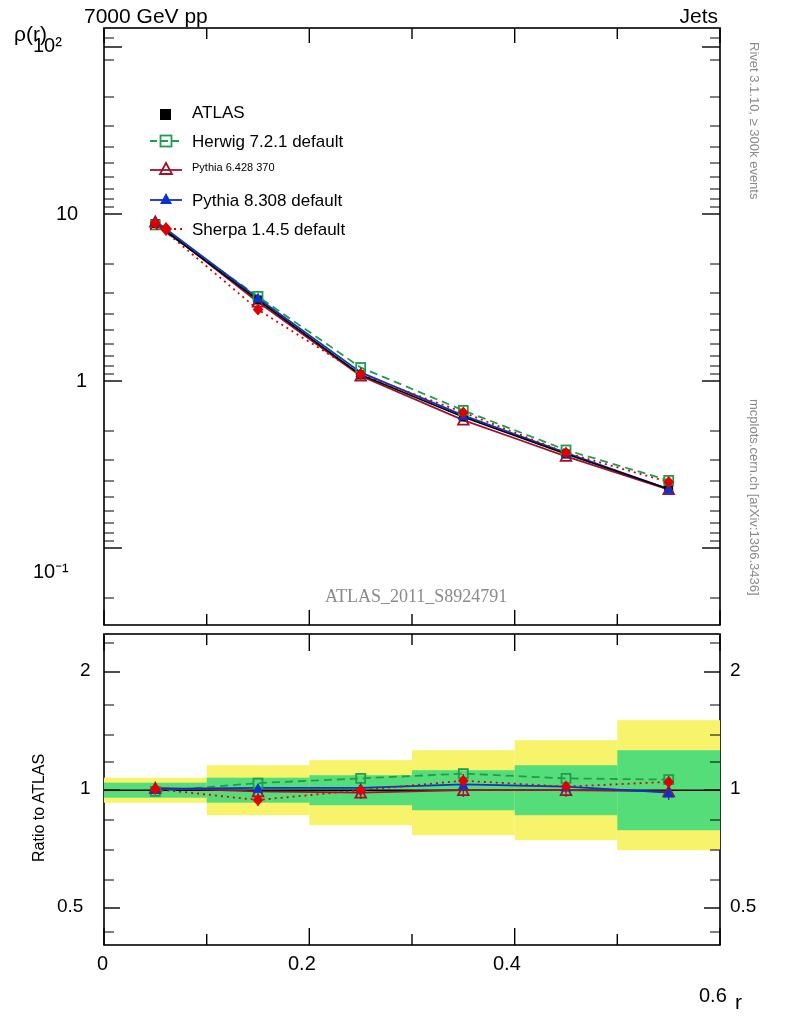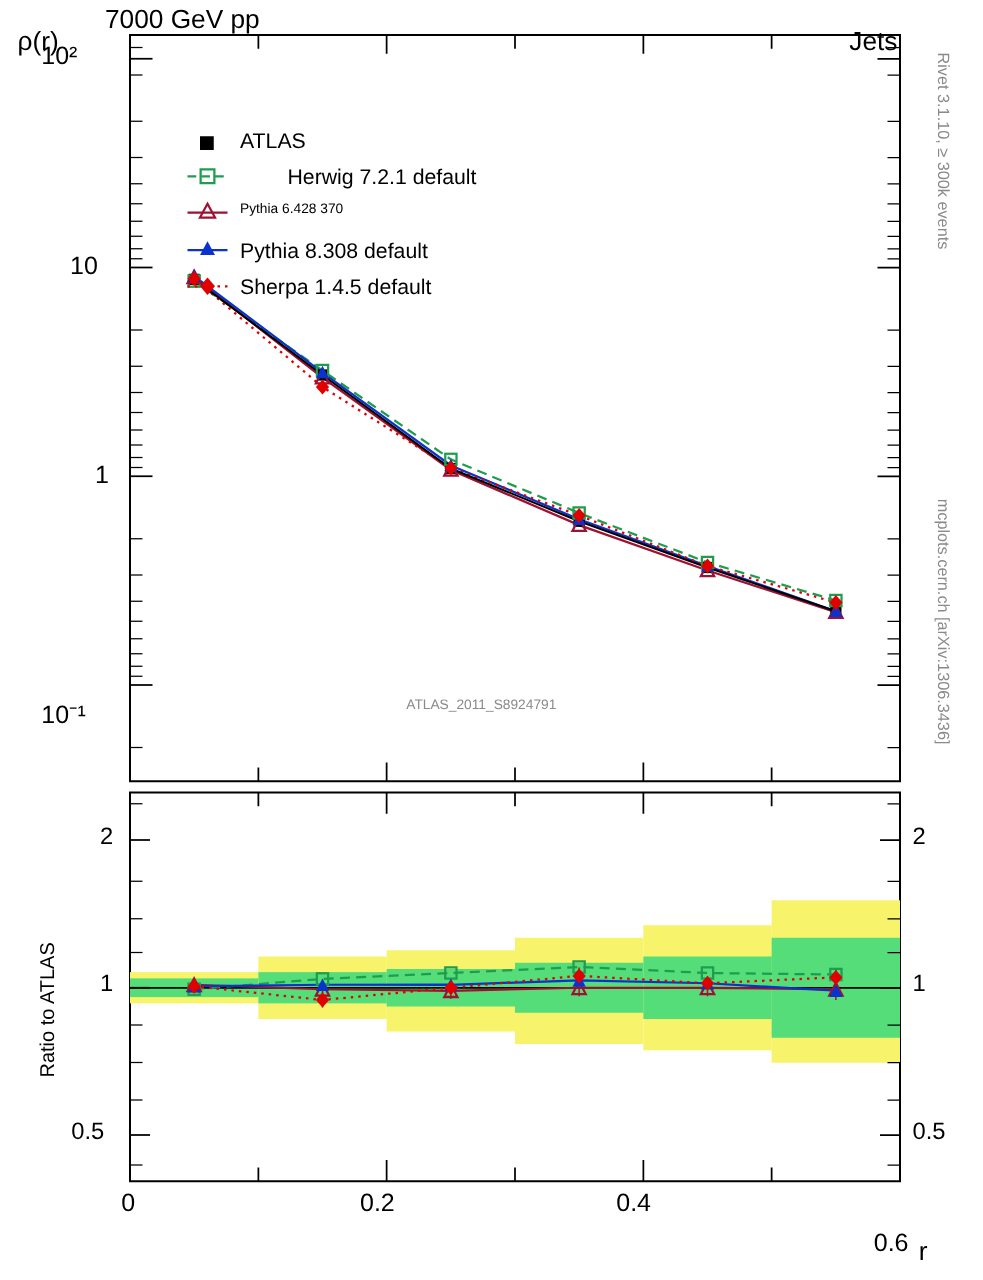--- a/index.html
+++ b/index.html
@@ -11,21 +11,21 @@
   .gray{color:#8a8a8a;}
   svg{display:block;}
   .nosel{user-select:none;}
 </style>
 </head>
 <body>
 
 <div id="root">
 
   <div class="abs txt nosel" style="left:84px;top:4px;font-size:21px;">7000 GeV pp</div>
-  <div class="abs txt nosel" style="right:68px;top:4px;font-size:21px;margin-top:18px;">Jets</div>
+  <div class="abs txt nosel" style="right:68px;top:4px;font-size:21px;">Jets</div>
 
   <div class="abs txt gray vert nosel" style="left:762px;top:42px;font-size:13px;transform:rotate(90deg);">Rivet 3.1.10, ≥ 300k events</div>
   <div class="abs txt gray vert nosel" style="left:762px;top:399px;font-size:13px;transform:rotate(90deg);">mcplots.cern.ch [arXiv:1306.3436]</div>
 
   <div class="abs txt nosel" style="left:14px;top:22px;font-size:21px;">ρ(r)</div>
 
   <div class="abs txt vert nosel" style="left:30px;top:862px;font-size:16px;transform:rotate(-90deg);">Ratio to ATLAS</div>
 
   <div class="abs txt nosel" style="left:735px;top:990px;font-size:21px;">r</div>
 
@@ -332,26 +332,26 @@
       </g>
     </g>
   </svg>
 
   <div class="abs txt nosel" style="left:33px;top:34px;font-size:20px;">10²</div>
   <div class="abs txt nosel" style="left:56px;top:202px;font-size:20px;text-align:center;">10</div>
   <div class="abs txt nosel" style="left:76px;top:369px;font-size:20px;">1</div>
   <div class="abs txt nosel" style="left:33px;top:535px;font-size:20px;margin-top:22px;">10⁻¹</div>
 
   <div class="abs txt nosel" style="left:192px;top:103px;font-size:17px;">ATLAS</div>
-  <div class="abs txt nosel" style="left:192px;top:132px;font-size:17px;margin-left:38px;">Herwig 7.2.1 default</div>
+  <div class="abs txt nosel" style="left:192px;top:132px;font-size:17px;">Herwig 7.2.1 default</div>
   <div class="abs txt nosel" style="left:192px;top:161px;font-size:11px;">Pythia 6.428 370</div>
   <div class="abs txt nosel" style="left:192px;top:191px;font-size:17px;">Pythia 8.308 default</div>
   <div class="abs txt nosel" style="left:192px;top:220px;font-size:17px;">Sherpa 1.4.5 default</div>
 
-  <div class="abs txt gray nosel" style="left:325px;top:558px;font-size:11px;">ATLAS_2011_S8924791</div>
+  <div class="abs txt gray nosel" style="left:325px;top:586px;font-size:18px;font-family:Liberation Serif, serif;">ATLAS_2011_S8924791</div>
 
   <div class="abs txt nosel" style="left:80px;top:659px;font-size:19px;">2</div>
   <div class="abs txt nosel" style="left:80px;top:777px;font-size:19px;">1</div>
   <div class="abs txt nosel" style="left:57px;top:895px;font-size:19px;">0.5</div>
 
   <div class="abs txt nosel" style="left:730px;top:659px;font-size:19px;">2</div>
   <div class="abs txt nosel" style="left:730px;top:777px;font-size:19px;">1</div>
   <div class="abs txt nosel" style="left:730px;top:895px;font-size:19px;">0.5</div>
 
   <div class="abs txt nosel" style="left:97px;top:952px;font-size:20px;">0</div>

